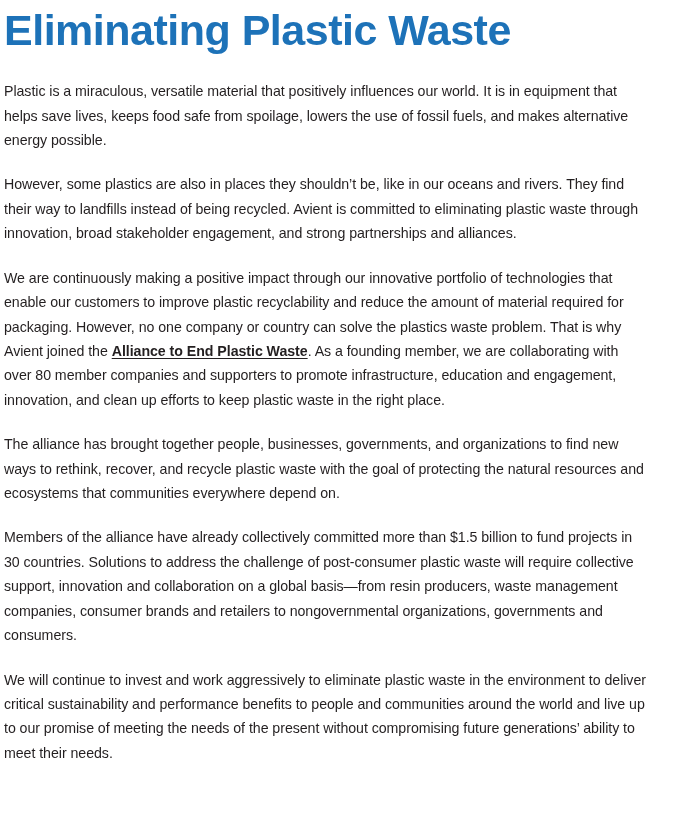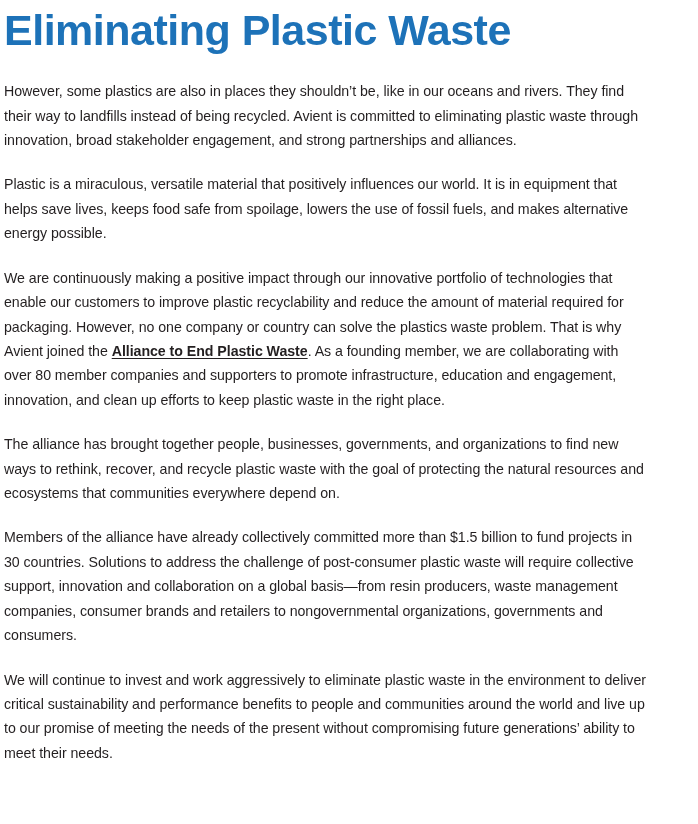--- a/index.html
+++ b/index.html
@@ -44,20 +44,20 @@
     font-weight: 700;
     text-underline-offset: 2px;
   }
 </style>
 </head>
 <body>
 
 <div class="page">
   <h1 class="page-title">Eliminating Plastic Waste</h1>
   <div class="body-copy">
+      <p><span>Plastic is a miraculous, versatile material that positively influences our world. It is in equipment that helps save lives, keeps food safe from spoilage, lowers the use of fossil fuels, and makes alternative energy possible.</span></p>
       <p><span>However, some plastics are also in places they shouldn’t be, like in our oceans and rivers. They find their way to landfills instead of being recycled. Avient is committed to eliminating plastic waste through innovation, broad stakeholder engagement, and strong partnerships and alliances.</span></p>
-      <p><span>Plastic is a miraculous, versatile material that positively influences our world. It is in equipment that helps save lives, keeps food safe from spoilage, lowers the use of fossil fuels, and makes alternative energy possible.</span></p>
       <p><span>We are continuously making a positive impact through our innovative portfolio of technologies that enable our customers to improve plastic recyclability and reduce the amount of material required for packaging. However, no one company or country can solve the plastics waste problem. That is why Avient joined the </span><a class="inline-link" href="#">Alliance to End Plastic Waste</a><span>. As a founding member, we are collaborating with over 80 member companies and supporters to promote infrastructure, education and engagement, innovation, and clean up efforts to keep plastic waste in the right place.</span></p>
       <p><span>The alliance has brought together people, businesses, governments, and organizations to find new ways to rethink, recover, and recycle plastic waste with the goal of protecting the natural resources and ecosystems that communities everywhere depend on.</span></p>
       <p><span>Members of the alliance have already collectively committed more than $1.5 billion to fund projects in 30 countries. Solutions to address the challenge of post-consumer plastic waste will require collective support, innovation and collaboration on a global basis—from resin producers, waste management companies, consumer brands and retailers to nongovernmental organizations, governments and consumers.</span></p>
       <p><span>We will continue to invest and work aggressively to eliminate plastic waste in the environment to deliver critical sustainability and performance benefits to people and communities around the world and live up to our promise of meeting the needs of the present without compromising future generations’ ability to meet their needs.</span></p>
     </div>
 </div>
 
 </body></html>

